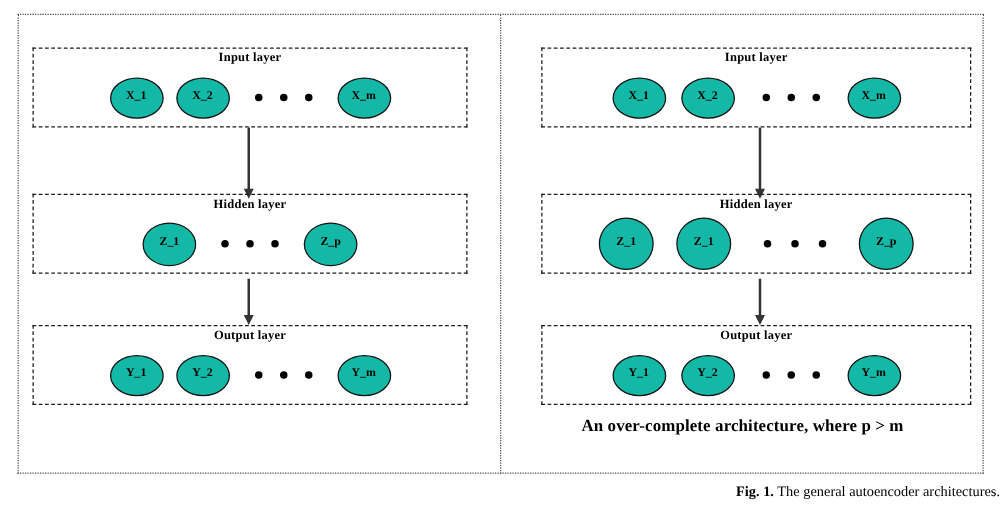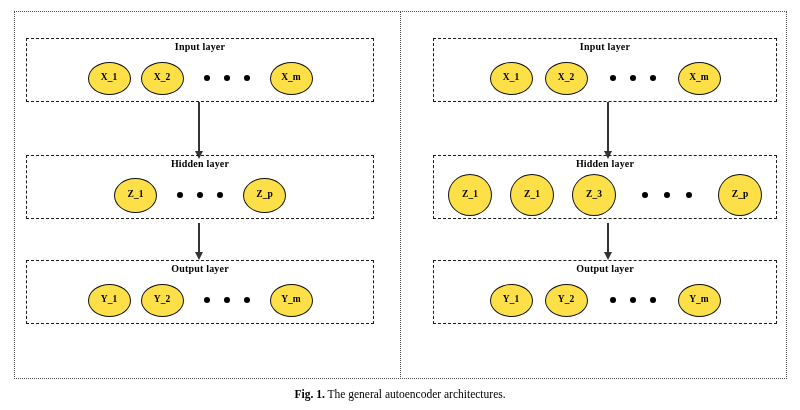--- a/index.html
+++ b/index.html
@@ -97,21 +97,21 @@
   
   .node {
     border: 1.3px solid #111111;
     border-radius: 50%;
     display: flex;
     align-items: center;
     justify-content: center;
     font-size: 9.5px;
     font-weight: bold;
     font-family: "Liberation Serif", "DejaVu Serif", serif;
-    background: #fde047;
+    background: #14b8a6;
     flex: 0 0 auto;
     line-height: 1;
   }
   .node.small  { width: 41px; height: 31px; }
   .node.medium { width: 41px; height: 33px; }
   .node.big    { width: 42px; height: 40px; }
 
   
   .dots {
     display: flex;
@@ -163,21 +163,21 @@
     font-family: "Liberation Serif", "DejaVu Serif", serif;
     letter-spacing: 0.1px;
   }
 
   
   .figure-caption {
     position: absolute;
     left: 0;
     top: 388px;
     width: 800px;
-    text-align: center;
+    text-align: right;
     font-size: 11.5px;
     font-family: "Liberation Serif", "DejaVu Serif", serif;
   }
   .figure-caption .fig-label { font-weight: bold; }
 </style>
 </head>
 <body>
 
 <div id="figure-root">
 
@@ -249,21 +249,20 @@
       </div>
     </div>
 
     <div class="arrow arrow-top"></div>
 
     <div class="layer-box layer-hidden">
       <div class="layer-title">Hidden layer</div>
       <div class="node-row wide">
         <div class="node big">Z_1</div>
         <div class="node big">Z_1</div>
-        <div class="node big">Z_3</div>
         <div class="dots tight">
           <span class="dot"></span>
           <span class="dot"></span>
           <span class="dot"></span>
         </div>
         <div class="node big">Z_p</div>
       </div>
     </div>
 
     <div class="arrow arrow-bot"></div>
@@ -275,20 +274,21 @@
         <div class="node small">Y_2</div>
         <div class="dots">
           <span class="dot"></span>
           <span class="dot"></span>
           <span class="dot"></span>
         </div>
         <div class="node small">Y_m</div>
       </div>
     </div>
 
+    <div class="panel-caption">An over-complete architecture, where p &gt; m</div>
   </div>
 
   <div class="figure-caption">
     <span class="fig-label">Fig. 1.</span>
     <span>The general autoencoder architectures.</span>
   </div>
 
 </div>
 
 </body></html>

